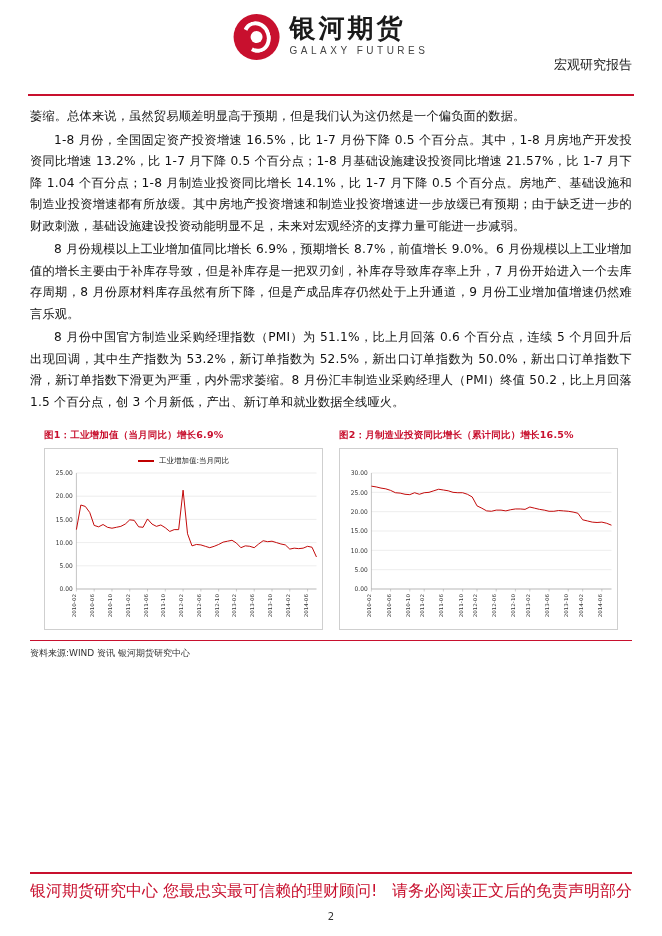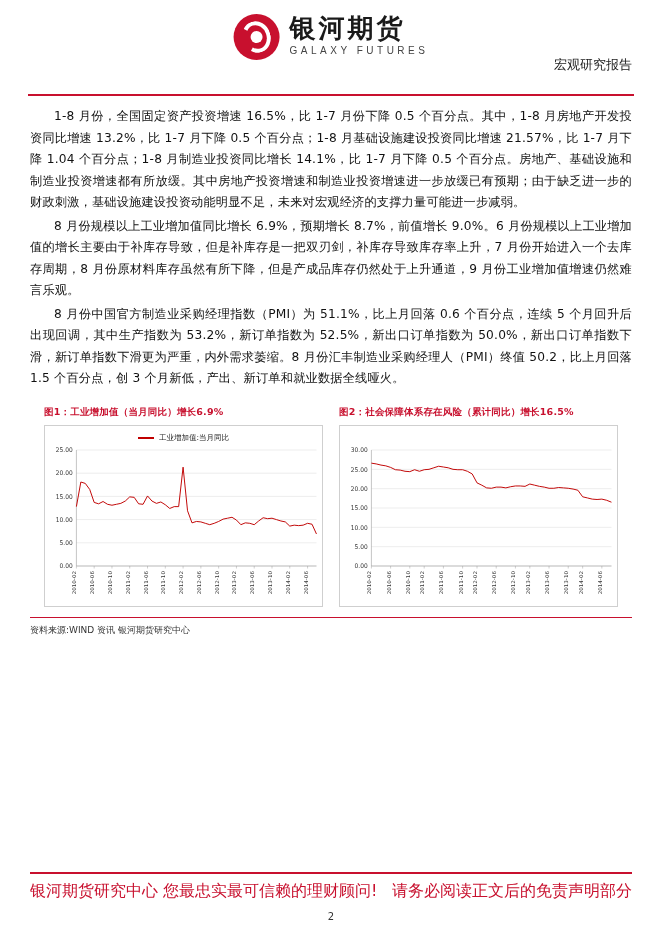--- a/index.html
+++ b/index.html
@@ -225,20 +225,21 @@
       <div>
         <div class="logo-text-cn">银河期货</div>
         <div class="logo-text-en">GALAXY FUTURES</div>
       </div>
     </div>
     <div class="header-right">宏观研究报告</div>
     <div class="header-rule"></div>
   </div>
 
   <div class="content">
+    <p class="para">萎缩。总体来说，虽然贸易顺差明显高于预期，但是我们认为这仍然是一个偏负面的数据。</p>
     <p class="para indent">1-8 月份，全国固定资产投资增速 16.5%，比 1-7 月份下降 0.5 个百分点。其中，1-8 月房地产开发投资同比增速 13.2%，比 1-7 月下降 0.5 个百分点；1-8 月基础设施建设投资同比增速 21.57%，比 1-7 月下降 1.04 个百分点；1-8 月制造业投资同比增长 14.1%，比 1-7 月下降 0.5 个百分点。房地产、基础设施和制造业投资增速都有所放缓。其中房地产投资增速和制造业投资增速进一步放缓已有预期；由于缺乏进一步的财政刺激，基础设施建设投资动能明显不足，未来对宏观经济的支撑力量可能进一步减弱。</p>
     <p class="para indent">8 月份规模以上工业增加值同比增长 6.9%，预期增长 8.7%，前值增长 9.0%。6 月份规模以上工业增加值的增长主要由于补库存导致，但是补库存是一把双刃剑，补库存导致库存率上升，7 月份开始进入一个去库存周期，8 月份原材料库存虽然有所下降，但是产成品库存仍然处于上升通道，9 月份工业增加值增速仍然难言乐观。</p>
     <p class="para indent">8 月份中国官方制造业采购经理指数（PMI）为 51.1%，比上月回落 0.6 个百分点，连续 5 个月回升后出现回调，其中生产指数为 53.2%，新订单指数为 52.5%，新出口订单指数为 50.0%，新出口订单指数下滑，新订单指数下滑更为严重，内外需求萎缩。8 月份汇丰制造业采购经理人（PMI）终值 50.2，比上月回落 1.5 个百分点，创 3 个月新低，产出、新订单和就业数据全线哑火。</p>
   </div>
 
   <div class="figures">
 
     <div class="fig">
       <div class="fig-title">图1：工业增加值（当月同比）增长6.9%</div>
       <div class="fig-box">
@@ -290,21 +291,21 @@
               <text x="265.1111111111111" y="125" class="xtick-label" transform="rotate(-90 265.1111111111111 125)" text-anchor="end">2014-02</text>
               <line x1="284.3703703703703" x2="284.3703703703703" y1="120" y2="122.5" stroke="#9a9a9a" stroke-width="0.5"></line>
               <text x="284.3703703703703" y="125" class="xtick-label" transform="rotate(-90 284.3703703703703 125)" text-anchor="end">2014-06</text>
               <polyline points="34.00,60.61 38.81,36.02 43.63,37.41 48.44,43.44 53.26,56.43 58.07,57.82 62.89,55.50 67.70,58.29 72.52,59.22 77.33,58.29 82.15,57.36 86.96,55.04 91.78,50.86 96.59,51.33 101.41,57.82 106.22,58.29 111.04,49.94 115.85,55.04 120.67,57.36 125.48,55.97 130.30,58.75 135.11,62.46 139.93,60.61 144.74,60.61 149.56,21.17 154.37,64.78 159.19,76.85 164.00,75.46 168.81,75.92 173.63,77.31 178.44,78.70 183.26,77.31 188.07,75.46 192.89,73.14 197.70,72.21 202.52,71.28 207.33,74.06 212.15,78.70 216.96,76.85 221.78,77.31 226.59,78.70 231.41,74.99 236.22,71.74 241.04,72.67 245.85,72.21 250.67,73.60 255.48,74.99 260.30,75.92 265.11,80.10 269.93,79.17 274.74,79.63 279.56,79.17 284.37,77.31 289.19,78.24 294.00,87.98" fill="none" stroke="#c00000" stroke-width="1"></polyline>
             </svg>
         </div>
       </div>
     </div>
 
     <div class="fig">
-      <div class="fig-title">图2：社会保障体系存在风险（累计同比）增长16.5%</div>
+      <div class="fig-title">图2：月制造业投资同比增长（累计同比）增长16.5%</div>
       <div class="fig-box">
         <div class="plot">
           <svg viewBox="0 0 300 160" preserveAspectRatio="none" id="chart1">
               <line x1="34" x2="294" y1="120" y2="120" stroke="#d9d9d9" stroke-width="0.5"></line>
               <text x="30" y="122.3" text-anchor="end" class="tick-label">0.00</text>
               <line x1="34" x2="294" y1="100.66666666666667" y2="100.66666666666667" stroke="#d9d9d9" stroke-width="0.5"></line>
               <text x="30" y="102.96666666666667" text-anchor="end" class="tick-label">5.00</text>
               <line x1="34" x2="294" y1="81.33333333333334" y2="81.33333333333334" stroke="#d9d9d9" stroke-width="0.5"></line>
               <text x="30" y="83.63333333333334" text-anchor="end" class="tick-label">10.00</text>
               <line x1="34" x2="294" y1="62" y2="62" stroke="#d9d9d9" stroke-width="0.5"></line>

